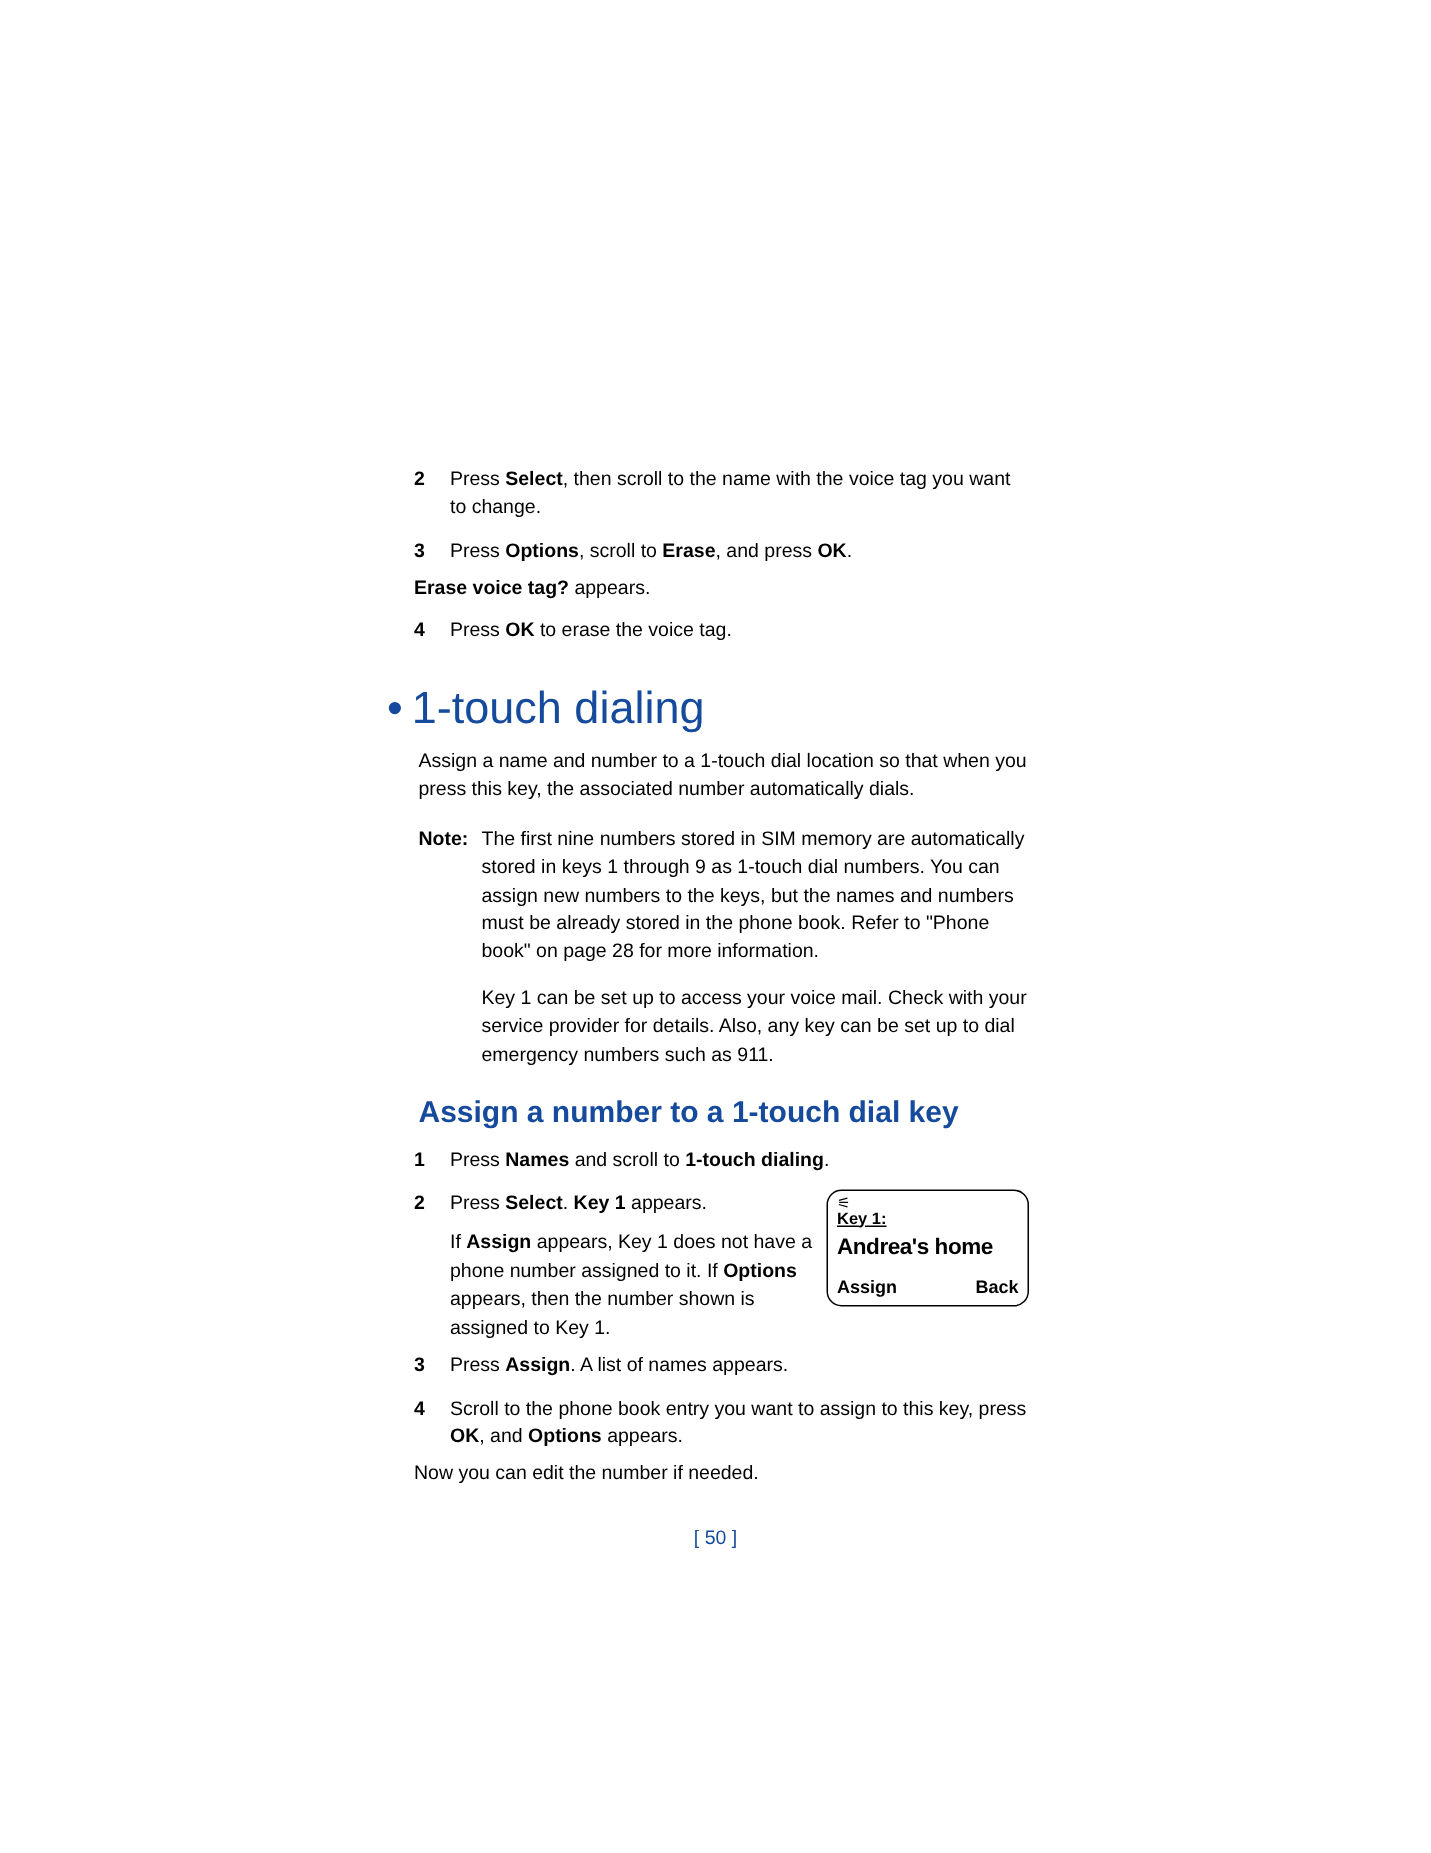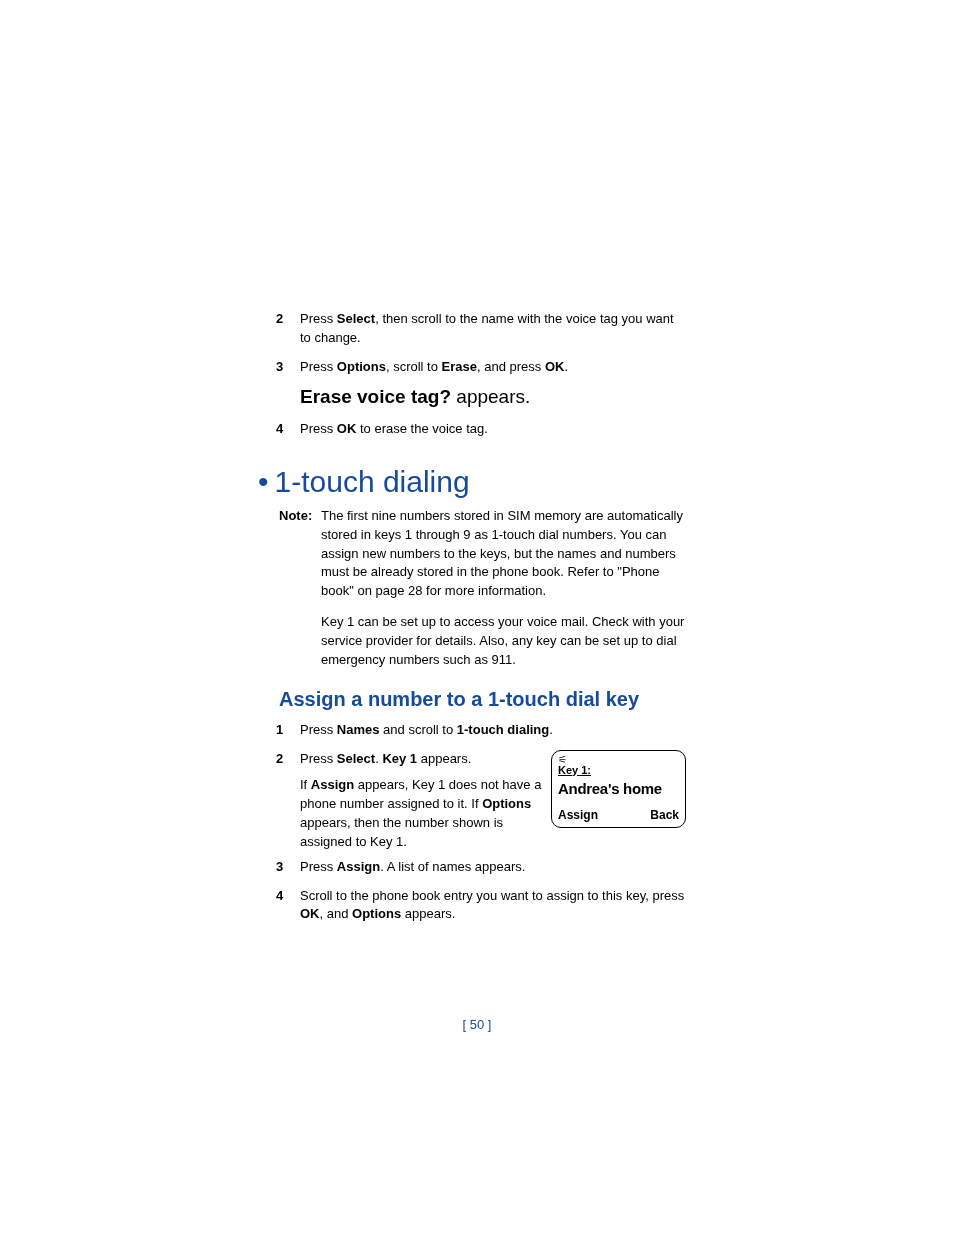--- a/index.html
+++ b/index.html
@@ -34,22 +34,21 @@
     font-size: 13px;
     font-weight: 700;
     line-height: 1.45;
   }
   .num-item .txt {
     flex: 1;
     font-size: 13px;
     line-height: 1.45;
   }
   .sub-txt {
-    margin-left: 24px;
-    font-size: 19px;
+    font-size: 13px;
     line-height: 1.45;
     margin-bottom: 10px;
   }
   b { font-weight: 700; }
   .section-title {
     font-family: "Trebuchet MS", "Lucida Grande", Verdana, sans-serif;
     font-size: 30px;
     font-weight: 400;
     color: #154a9c;
     margin-top: 26px;
@@ -167,20 +166,21 @@
 
     <div class="num-item">
       <div class="num">4</div>
       <div class="txt">Press <b>OK</b> to erase the voice tag.</div>
     </div>
 
     <div class="section-title">
       <span class="bullet">•</span><span>1-touch dialing</span>
     </div>
 
+    <p class="intro">Assign a name and number to a 1-touch dial location so that when you press this key, the associated number automatically dials.</p>
 
     <div class="note-block">
       <div class="label">Note:</div>
       <div class="body">
         <p>The first nine numbers stored in SIM memory are automatically stored in keys 1 through 9 as 1-touch dial numbers. You can assign new numbers to the keys, but the names and numbers must be already stored in the phone book. Refer to "Phone book" on page 28 for more information.</p>
         <p style="margin-bottom:0;">Key 1 can be set up to access your voice mail. Check with your service provider for details. Also, any key can be set up to dial emergency numbers such as 911.</p>
       </div>
     </div>
 
     <div class="subsection-title">Assign a number to a 1-touch dial key</div>
@@ -211,17 +211,18 @@
 
     <div class="num-item">
       <div class="num">3</div>
       <div class="txt">Press <b>Assign</b>. A list of names appears.</div>
     </div>
 
     <div class="num-item" style="margin-bottom:6px;">
       <div class="num">4</div>
       <div class="txt">Scroll to the phone book entry you want to assign to this key, press <b>OK</b>, and <b>Options</b> appears.</div>
     </div>
+    <div class="sub-txt">Now you can edit the number if needed.</div>
 
   </div>
 
   <div class="page-num">[ 50 ]</div>
 </div>
 
 </body></html>

